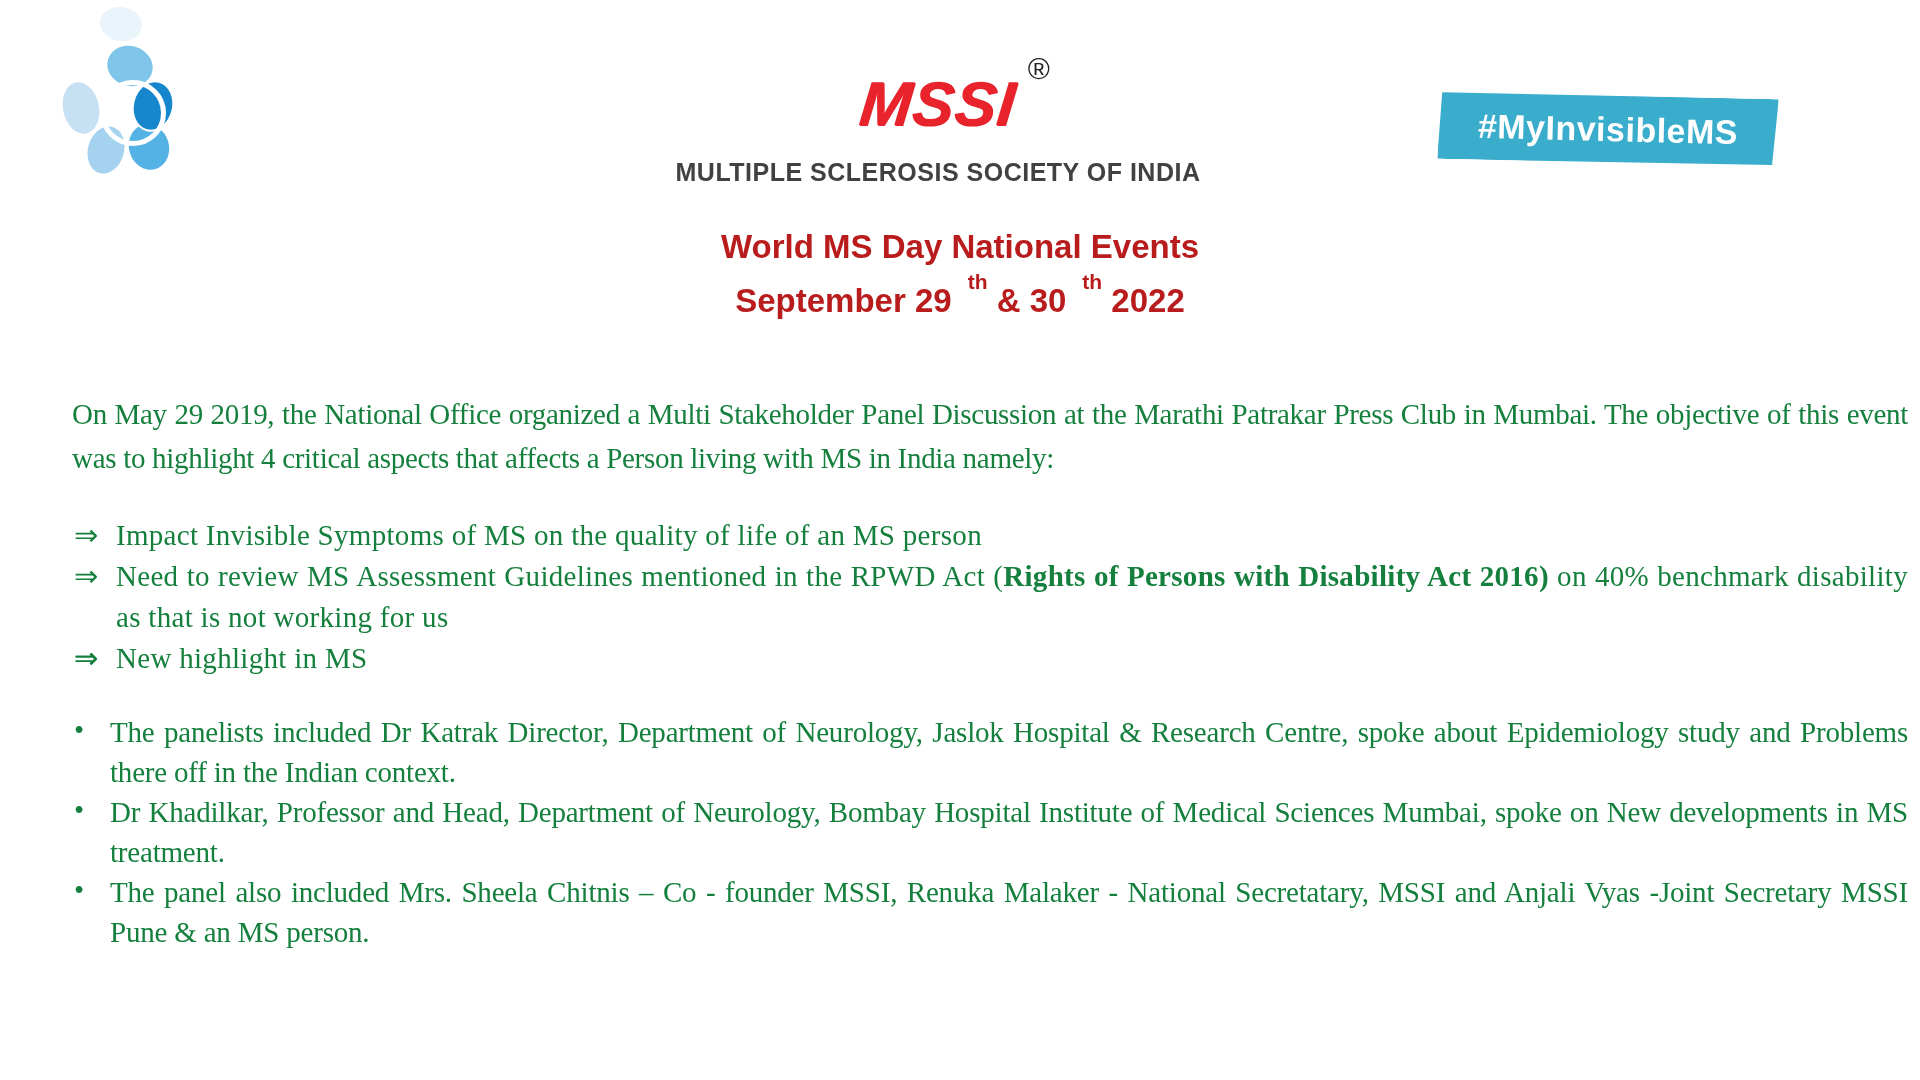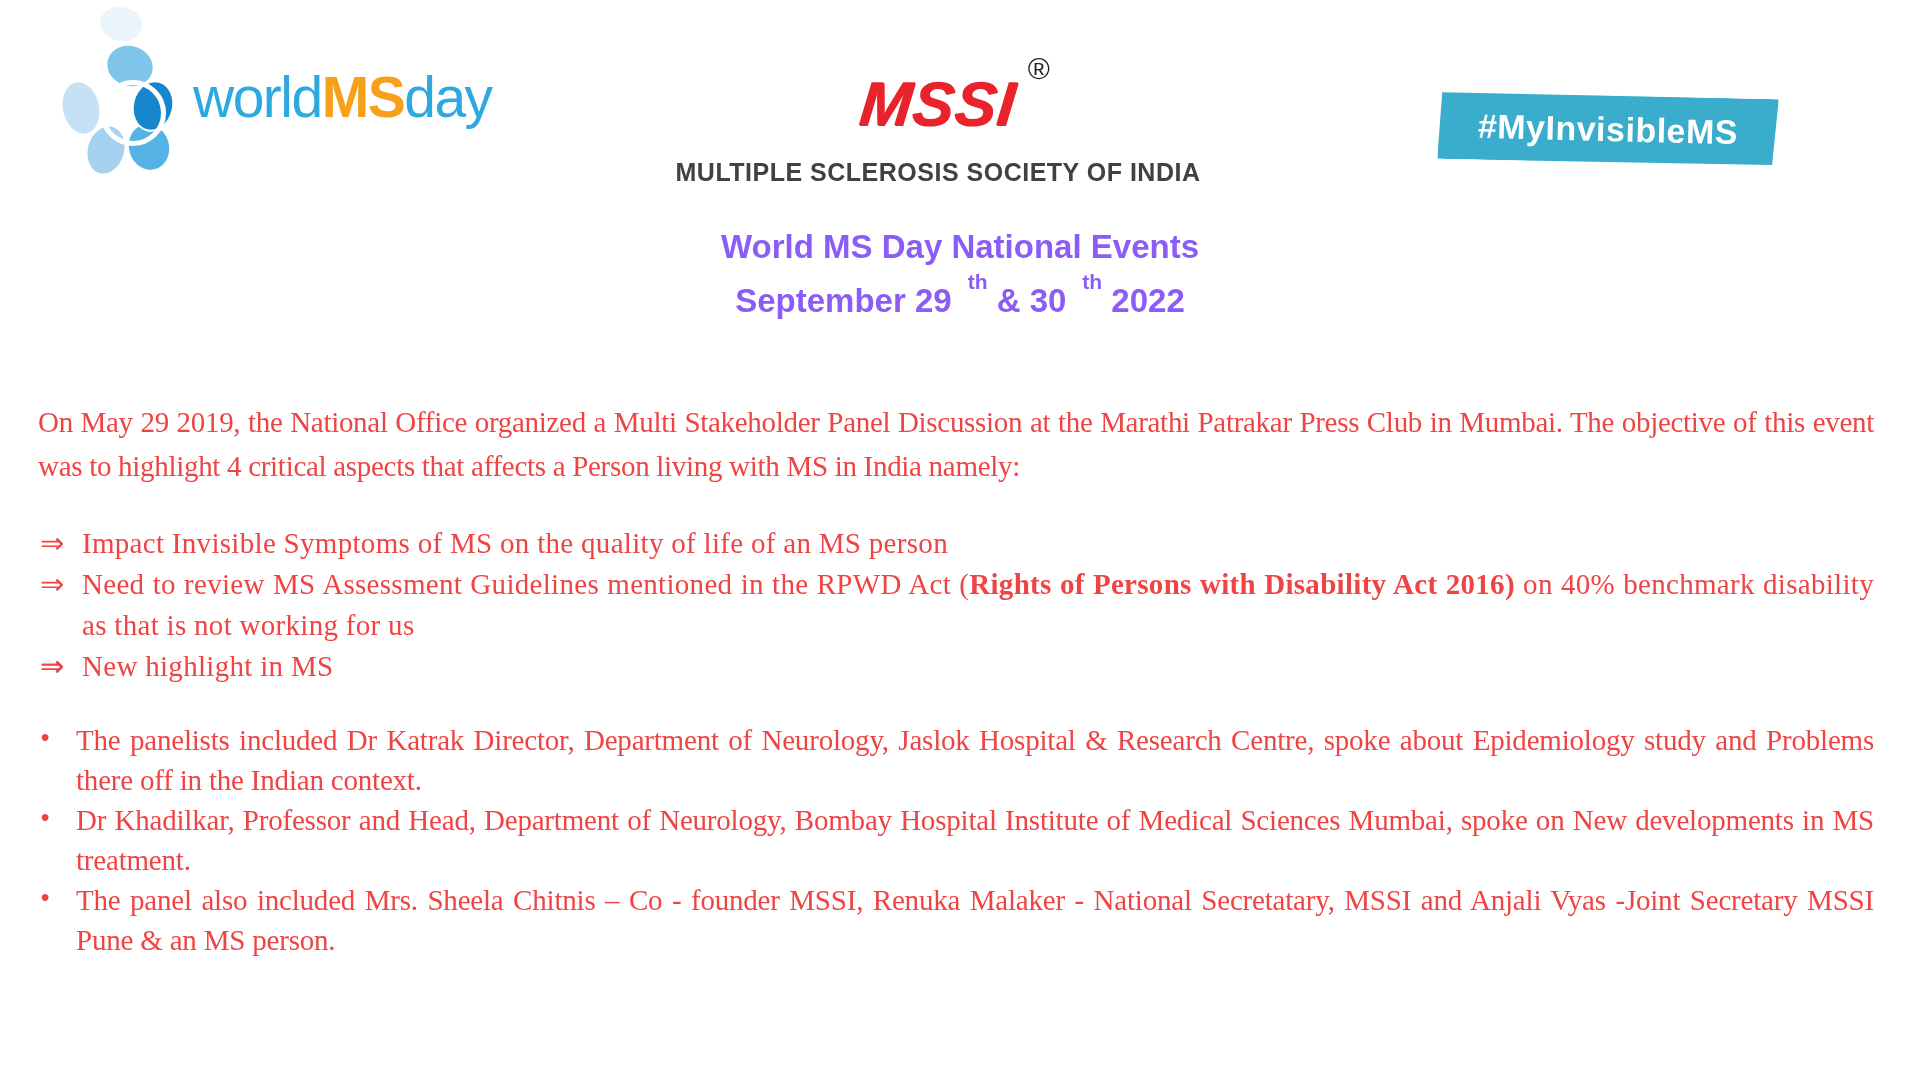--- a/index.html
+++ b/index.html
@@ -29,25 +29,25 @@
   .mssi-name-wrap { position: relative; display: inline-block; margin-top: 68px; }
   .mssi-name { font-family: "Liberation Sans", sans-serif; font-weight: 700; font-style: italic; font-size: 62px; color: #e8232b; letter-spacing: 1px; transform: skewX(-6deg); display: inline-block; text-shadow: 1px 1px 0 #e8232b; }
   .mssi-reg { position: absolute; right: -34px; top: -16px; font-family: "Liberation Sans", sans-serif; font-size: 30px; font-weight: 400; font-style: normal; color: #231f20; }
   .mssi-subtitle { position: absolute; left: 0; top: 158px; width: 100%; text-align: center; font-family: "Liberation Sans", sans-serif; font-weight: 700; font-size: 25px; color: #414042; letter-spacing: 0.5px; }
 
   
   .banner { position: absolute; left: 1438px; top: 95px; width: 340px; height: 68px; background: #39adcb; transform: rotate(1.4deg); clip-path: polygon(1% 2%, 100% 0%, 98.5% 97%, 0% 100%); display: flex; align-items: center; justify-content: center; }
   .banner-text { font-family: "Liberation Sans", sans-serif; font-weight: 700; font-size: 34px; color: #ffffff; letter-spacing: 0.5px; }
 
   
-  .doc-title { position: absolute; left: 0; top: 224px; width: 1920px; text-align: center; font-family: "Liberation Sans", sans-serif; font-weight: 700; font-size: 33px; color: #8b5cf6; line-height: 46px; }
+  .doc-title { position: absolute; left: 0; top: 224px; width: 1920px; text-align: center; font-family: "Liberation Sans", sans-serif; font-weight: 700; font-size: 33px; color: #b91c1c; line-height: 46px; }
   .doc-title sup { font-size: 21px; position: relative; top: -11px; font-weight: 700; margin-left: 16px; }
 
   
-  .content { position: absolute; left: 38px; top: 392px; width: 1836px; font-size: 29px; color: #ef4444; margin-top: 8px; }
+  .content { position: absolute; left: 72px; top: 392px; width: 1836px; font-size: 29px; color: #15803d; }
   .intro { text-align: justify; line-height: 44px; letter-spacing: -0.3px; }
 
   ul.arrow-list { list-style: none; margin-top: 35px; line-height: 41px; letter-spacing: 0.3px; }
   ul.arrow-list li { position: relative; padding-left: 44px; text-align: justify; }
   ul.arrow-list .glyph { position: absolute; left: 2px; top: 0; }
 
   ul.dot-list { list-style: none; margin-top: 33px; line-height: 40px; letter-spacing: -0.2px; }
   ul.dot-list li { position: relative; padding-left: 38px; text-align: justify; }
   ul.dot-list .glyph { position: absolute; left: 2px; top: -2px; }
 
@@ -61,21 +61,20 @@
   <div class="wmsd-logo">
     <div class="flower">
       <div class="petal petal-faint"></div>
       <div class="petal petal-top"></div>
       <div class="petal petal-left"></div>
       <div class="petal petal-bl"></div>
       <div class="petal petal-br"></div>
       <div class="petal petal-right"></div>
       <div class="flower-ring"></div>
     </div>
-    <div class="wmsd-text"><span class="blue">world</span><span class="orange">MS</span><span class="blue">day</span></div>
   </div>
 
   <div class="mssi-block">
     <div class="mssi-name-wrap">
       <span class="mssi-name">MSSI</span>
       <span class="mssi-reg">®</span>
     </div>
     <div class="mssi-subtitle">MULTIPLE SCLEROSIS SOCIETY OF INDIA</div>
   </div>
 

